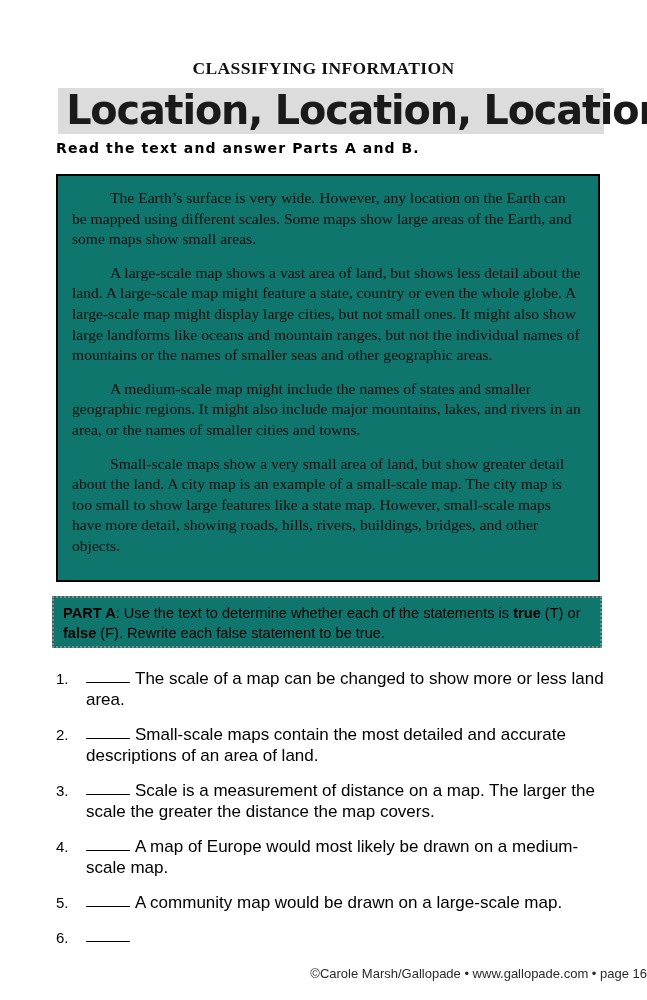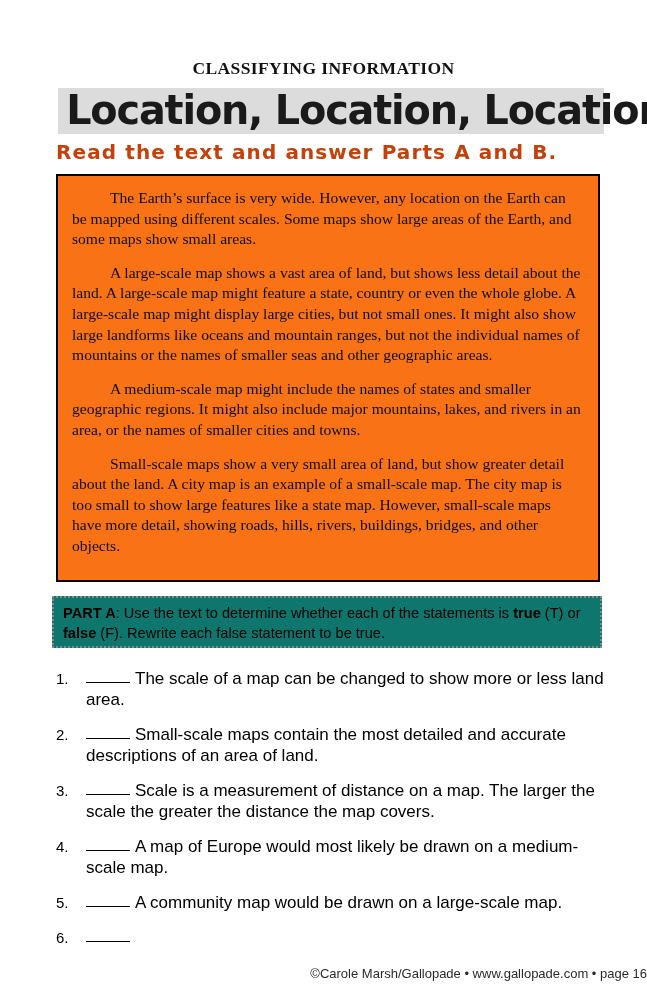--- a/index.html
+++ b/index.html
@@ -64,36 +64,36 @@
     white-space: nowrap;
   }
 
   
   .subtitle {
     position: absolute;
     left: 56px;
     top: 122px;
     font-family: "DejaVu Sans", sans-serif;
     font-weight: bold;
-    font-size: 20px;
+    font-size: 14px;
     letter-spacing: 1.1px;
-    color: #c2410c;
+    color: #000000;
   }
 
   
   .passage-box {
     position: absolute;
     left: 56px;
     top: 156px;
     width: 544px;
     height: 408px;
     border: 2px solid #000;
     box-sizing: border-box;
     padding: 12px 14px 0 14px;
-    background: #f97316;
+    background: #0f766e;
   }
   .passage-box p {
     margin: 0 0 13px 0;
     text-indent: 38px;
     font-family: "Liberation Serif", serif;
     font-size: 15.6px;
     line-height: 20.6px;
     color: #0d0d0d;
     text-align: left;
   }

